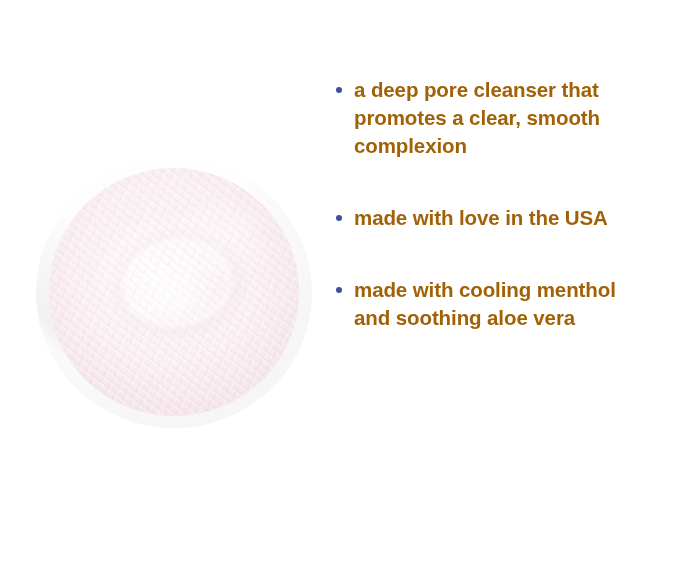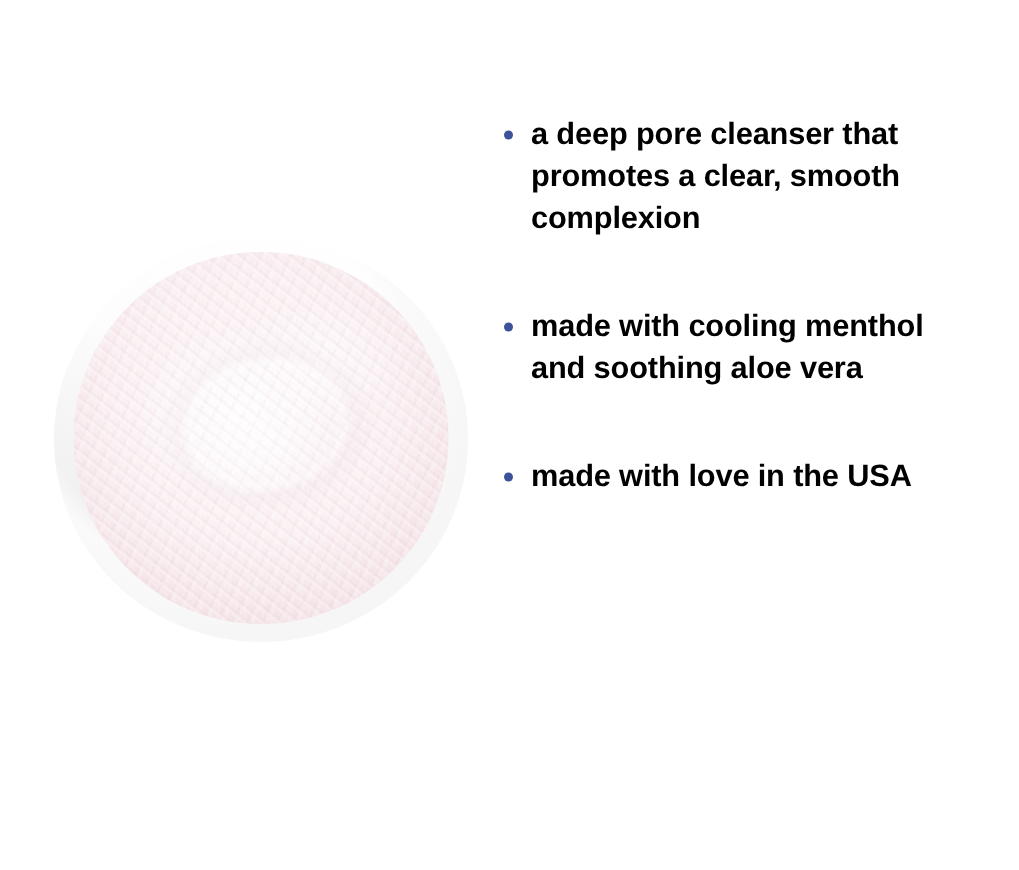--- a/index.html
+++ b/index.html
@@ -138,21 +138,21 @@
   .features {
     position: absolute;
     left: 336px;
     top: 76px;
     width: 343px;
   }
 
   .feature-item {
     display: flex;
     align-items: flex-start;
-    color: #000000;
+    color: #a16207;
     font-size: 20.5px;
     font-weight: bold;
     line-height: 28px;
     letter-spacing: -0.1px;
     margin-bottom: 44px;
   }
   .feature-item:last-child { margin-bottom: 0; }
 
   .bullet-dot {
     flex: 0 0 auto;
@@ -189,23 +189,23 @@
     <li class="feature-item">
       <span class="bullet-dot"></span>
       <span class="feature-text">a deep pore cleanser that
 promotes a clear, smooth
 complexion</span>
     </li>
 
 
     <li class="feature-item">
       <span class="bullet-dot"></span>
+      <span class="feature-text">made with love in the USA</span>
+    </li>
+
+    <li class="feature-item">
+      <span class="bullet-dot"></span>
       <span class="feature-text">made with cooling menthol
 and soothing aloe vera</span>
     </li>
 
-    <li class="feature-item">
-      <span class="bullet-dot"></span>
-      <span class="feature-text">made with love in the USA</span>
-    </li>
-
   </ul>
 </div>
 
 </body></html>

